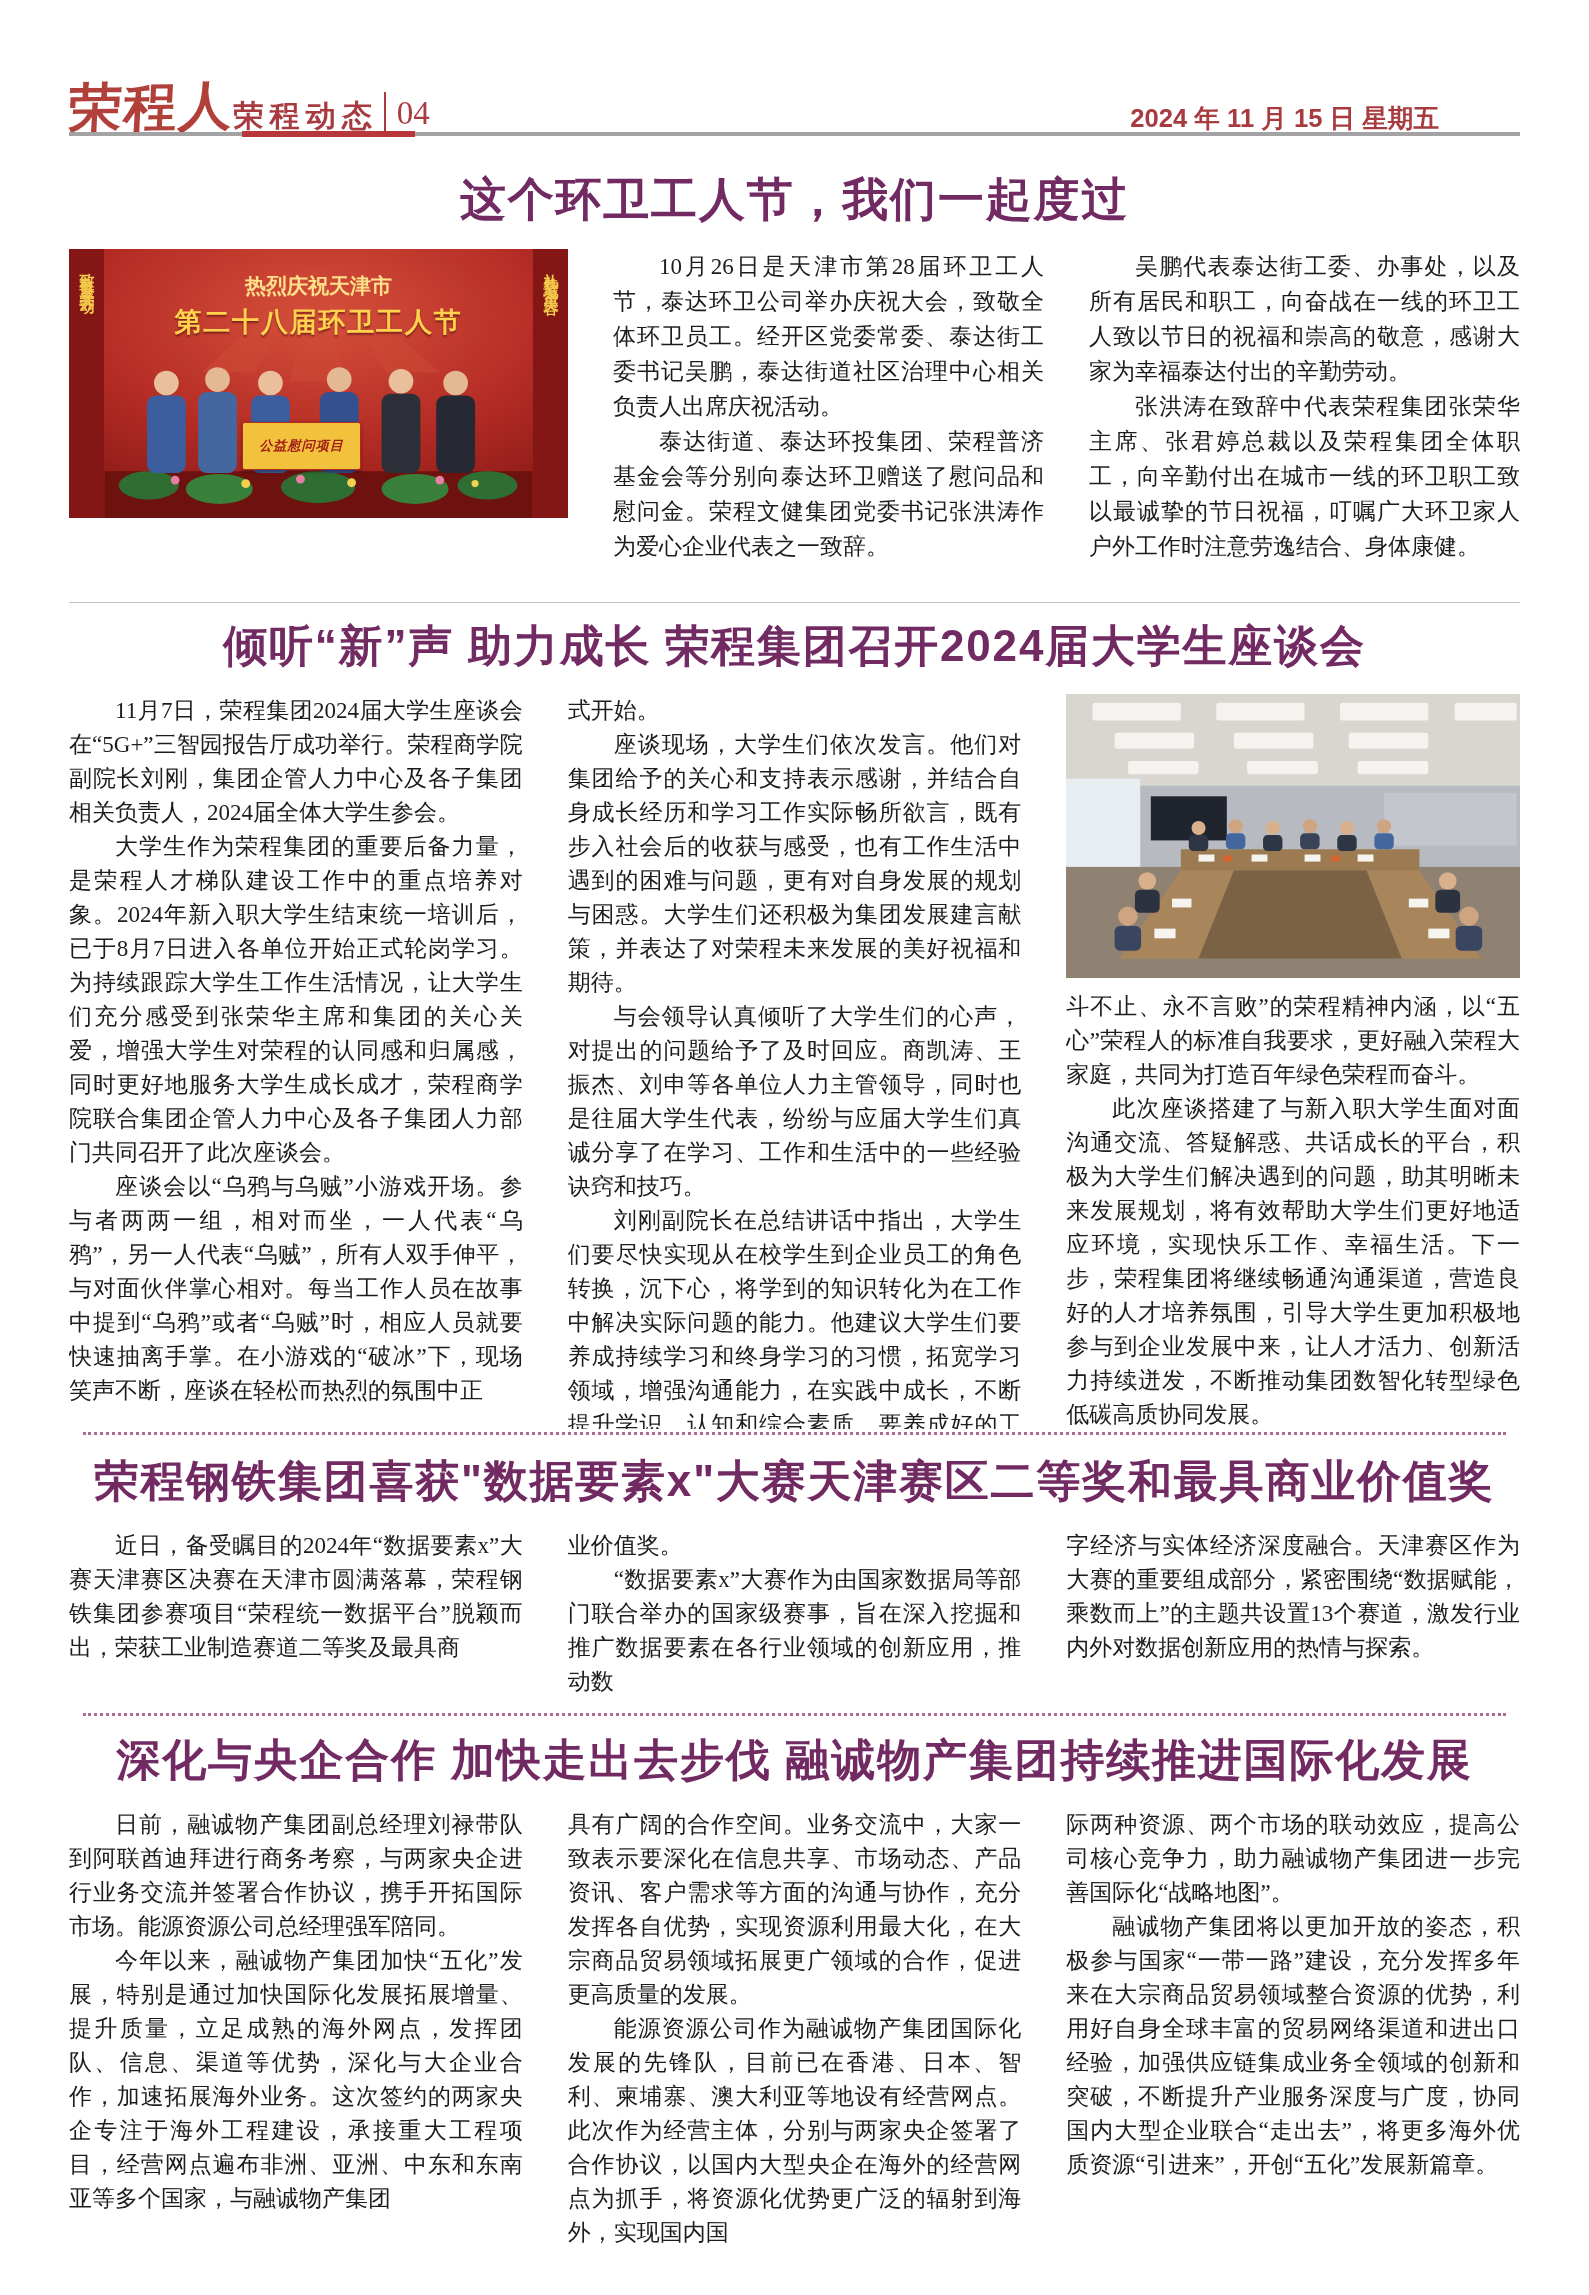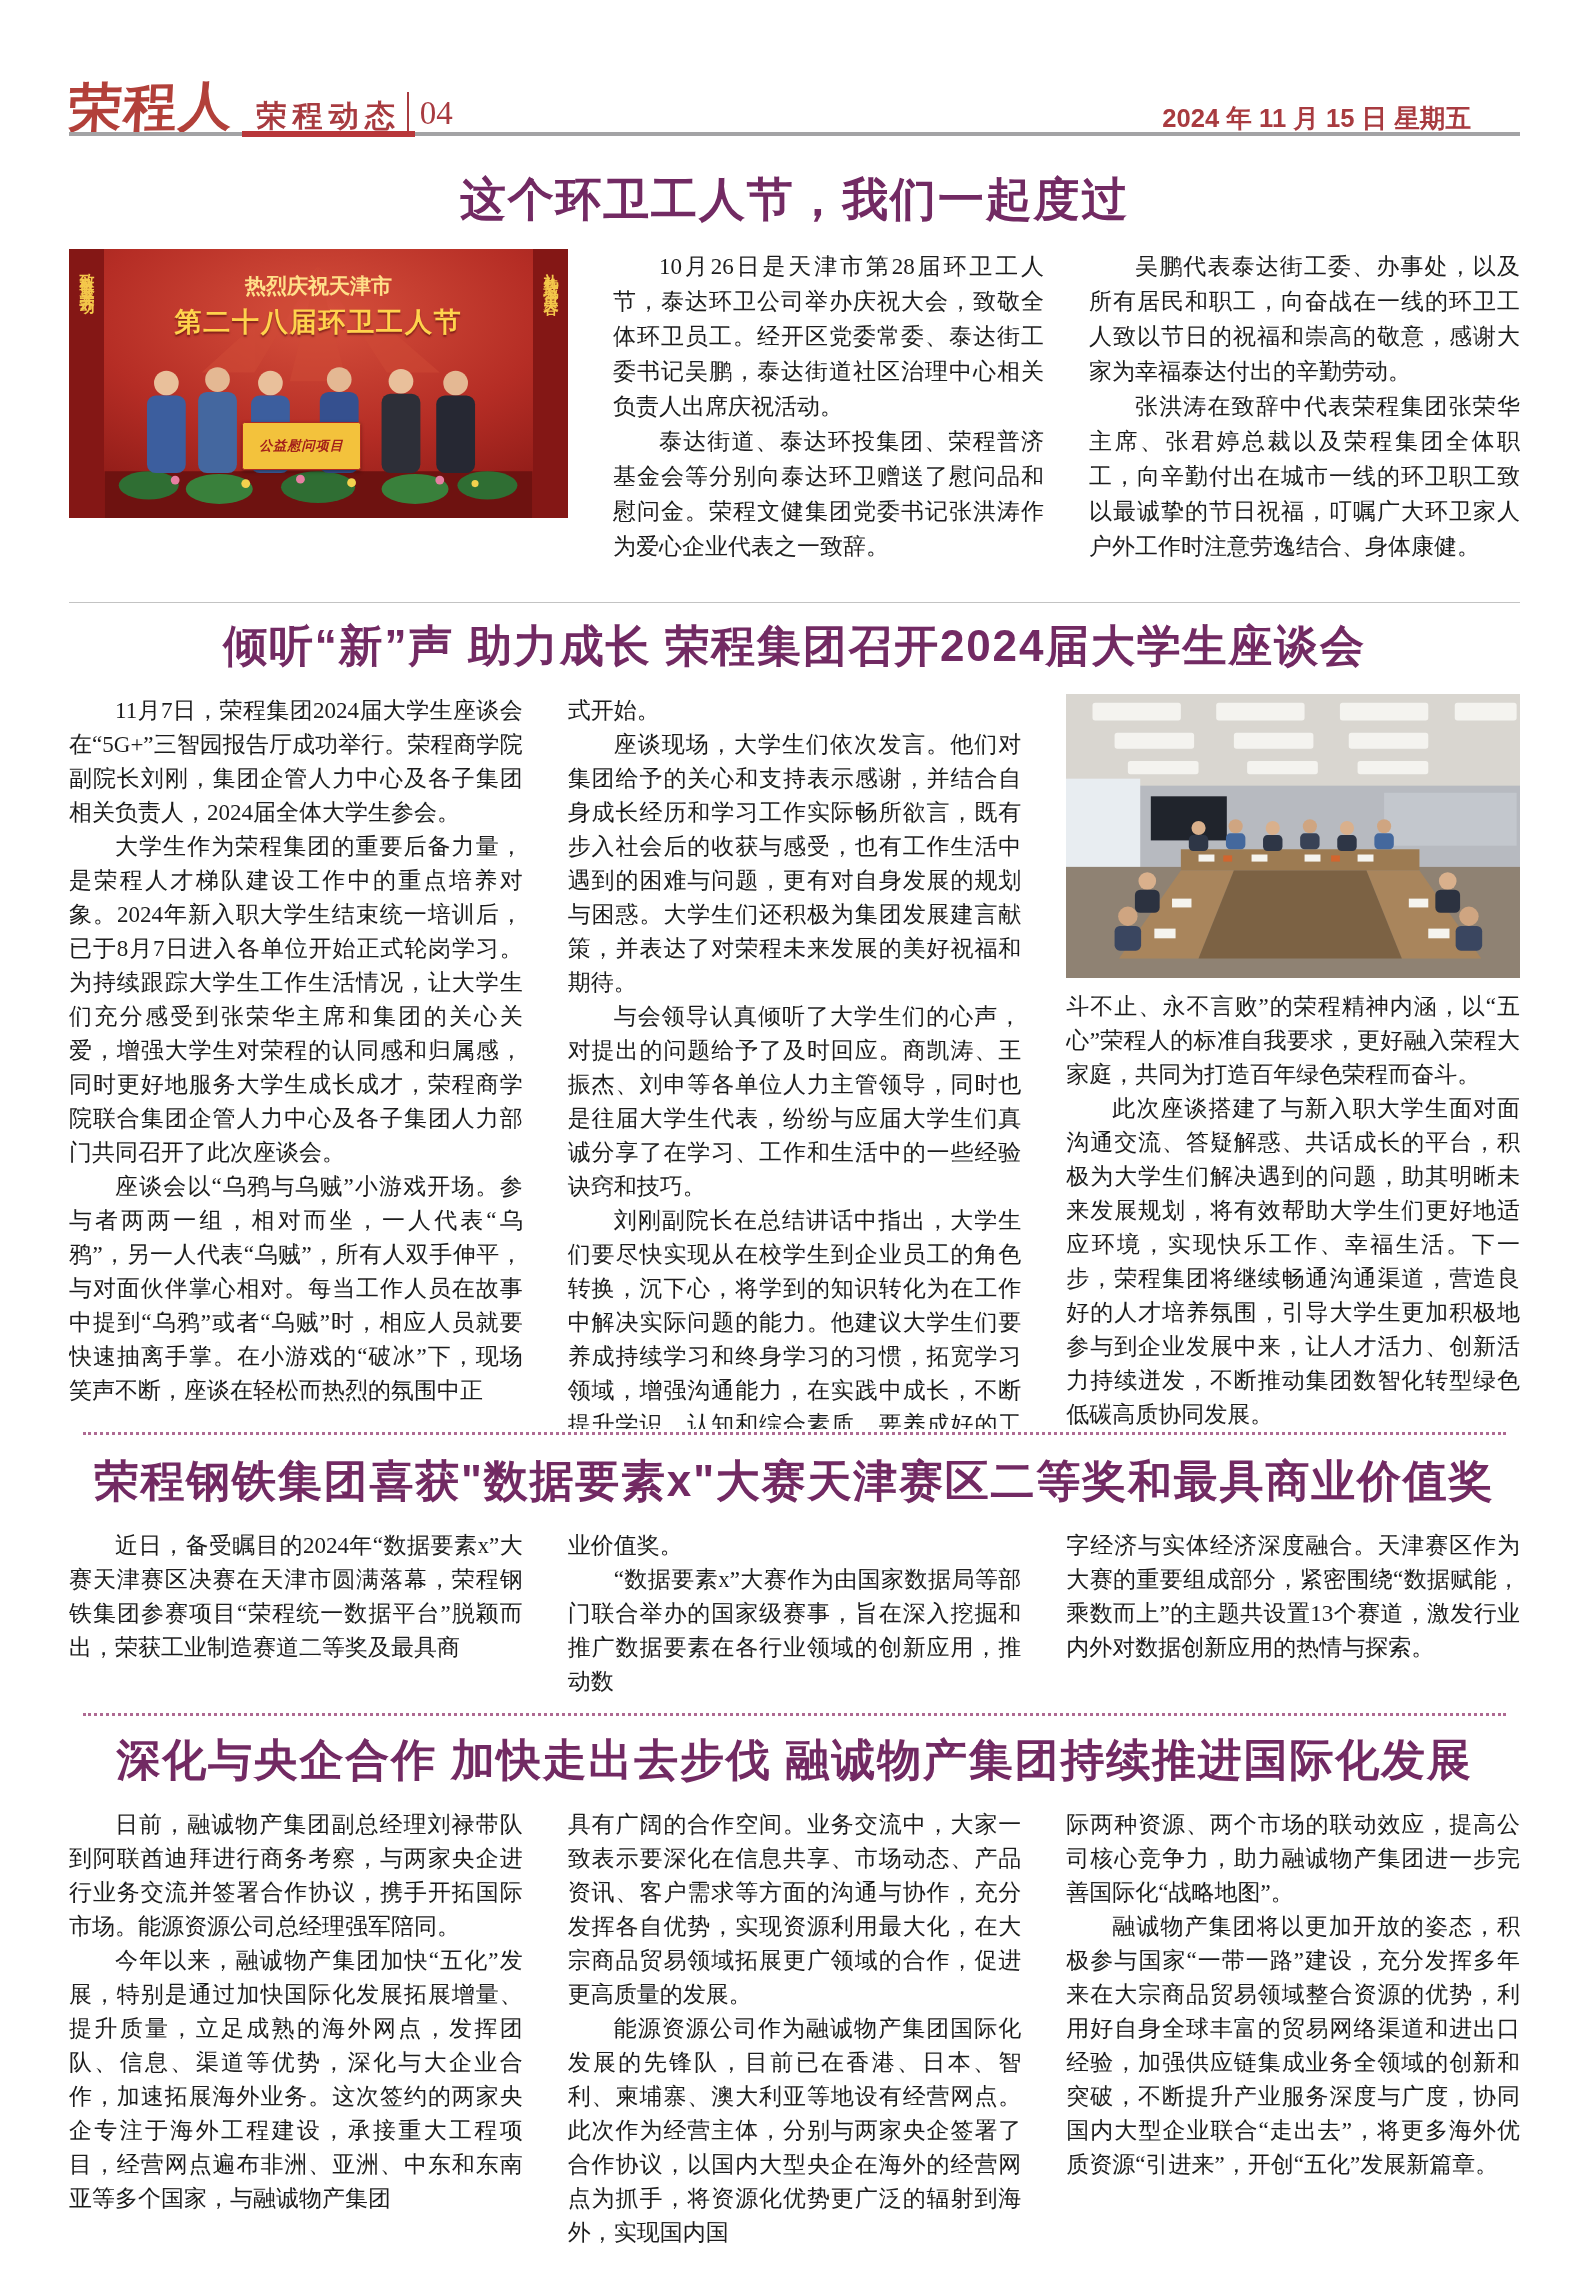--- a/index.html
+++ b/index.html
@@ -10,26 +10,26 @@
   }
 
   
   .header{position:absolute;top:76px;left:69px;right:69px;height:57px;
           display:flex;align-items:flex-end;}
   .logo{font-family:"DejaVu Serif","Liberation Serif",serif;
         font-weight:bold;font-size:53px;line-height:53px;color:#b2403a;
         transform:rotate(-1deg) skewX(-4deg);letter-spacing:1.8px;}
   .section-name{font-family:"Liberation Sans",sans-serif;font-weight:bold;
         font-size:30px;line-height:35px;color:#a83b40;letter-spacing:6.2px;
-        margin-left:23px;}
+        }
   .hdr-divider{width:2.6px;height:41px;background:#a83b40;margin:0 10.6px 0 5.3px;}
   .page-num{font-family:Liberation Serif, serif;font-size:33px;line-height:39px;
         color:#a83b40;}
   .date{font-family:"Liberation Sans",sans-serif;font-weight:bold;font-size:25.6px;
-        line-height:30px;color:#a83b40;margin-left:auto;margin-right:49px;}
+        line-height:30px;color:#a83b40;margin-left:auto;margin-right:81px;}
   .header-rule{position:absolute;top:132px;left:69px;right:69px;height:4.4px;background:#a3a3a5;}
   .header-rule-red{position:absolute;top:-0.9px;left:173px;width:173px;height:6.2px;background:#b8373a;}
 
   
   .article{position:absolute;left:69px;right:69px;overflow:hidden;}
   .headline{font-family:Liberation Sans, sans-serif;font-weight:bold;
         color:#722a63;text-align:center;margin:0 0 23px 0;letter-spacing:1.8px;}
   .h1{font-size:46px;line-height:53px;}
   .h2{font-size:44px;line-height:51px;}
   .cols{display:flex;gap:45px;align-items:flex-start;}

